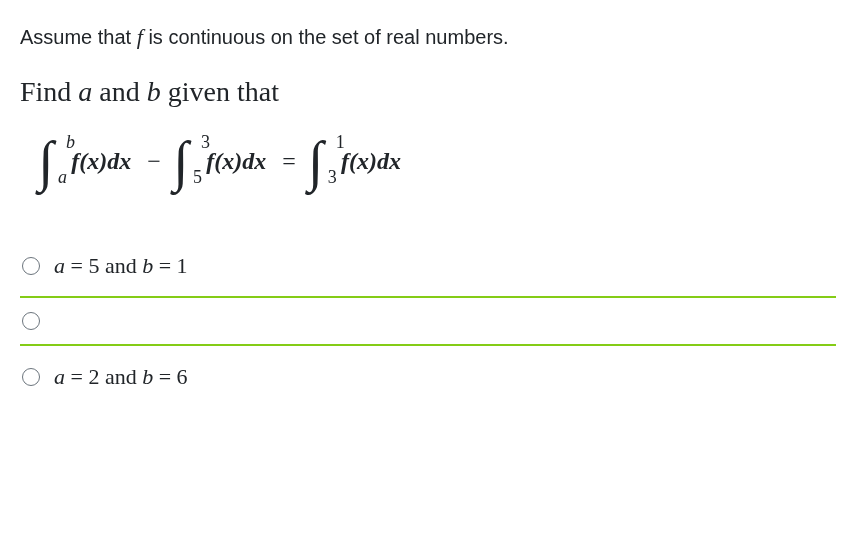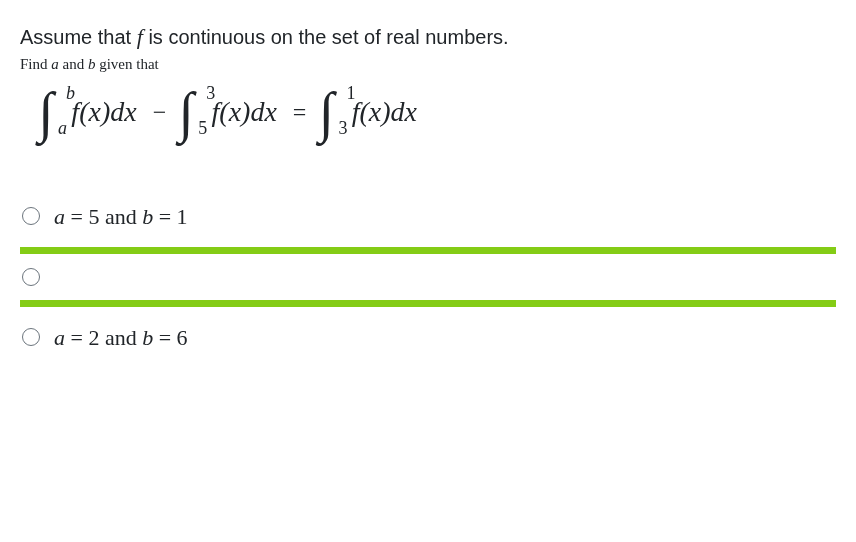--- a/index.html
+++ b/index.html
@@ -7,30 +7,32 @@
     padding: 20px 20px 0 20px;
     font-family: 'Segoe UI', Arial, sans-serif;
     font-size: 20px;
     color: #212529;
     background: #ffffff;
     width: 856px;
     box-sizing: border-box;
     line-height: 1.5;
   }
   .intro {
+    margin-bottom: 18px;
     font-size: 20px;
   }
   .italic-f {
     font-family: 'Times New Roman', serif;
     font-style: italic;
     font-size: 22px;
   }
   .prompt {
     font-family: 'Times New Roman', serif;
-    font-size: 15px;
+    font-size: 28px;
+    margin-bottom: 12px;
   }
   .prompt .var {
     font-style: italic;
   }
   .equation {
     font-family: 'Times New Roman', serif;
     font-size: 24px;
     padding: 8px 0 28px 18px;
   }
   .eq-row {
@@ -60,37 +62,38 @@
   .int-lower {
     position: absolute;
     bottom: -2px;
     left: 20px;
     font-size: 18px;
     font-style: italic;
   }
   .integrand {
     font-style: italic;
     margin-left: 18px;
-    font-size: 28px;
+    font-size: 24px;
+    font-weight: bold;
   }
   .integrand .paren {
     font-style: normal;
   }
   .op {
     font-size: 24px;
     margin: 0 10px;
   }
   .options {
     margin-top: 18px;
   }
   .option-row {
     display: flex;
     align-items: center;
     padding: 14px 2px;
-    border-bottom: 7px solid #84cc16;
+    border-bottom: 2px solid #84cc16;
     font-family: 'Times New Roman', serif;
     font-size: 22px;
   }
   .option-row:last-child {
     border-bottom: none;
     text-align: right;
   }
   .radio {
     width: 16px;
     height: 16px;

